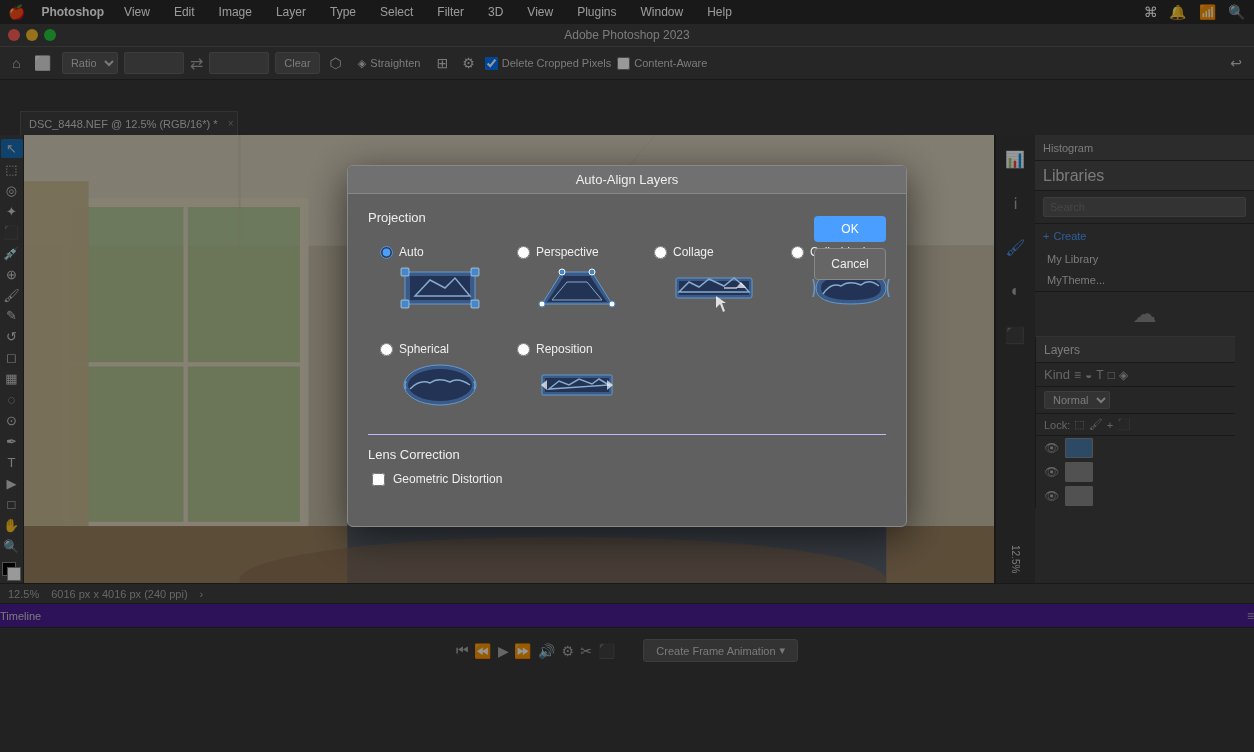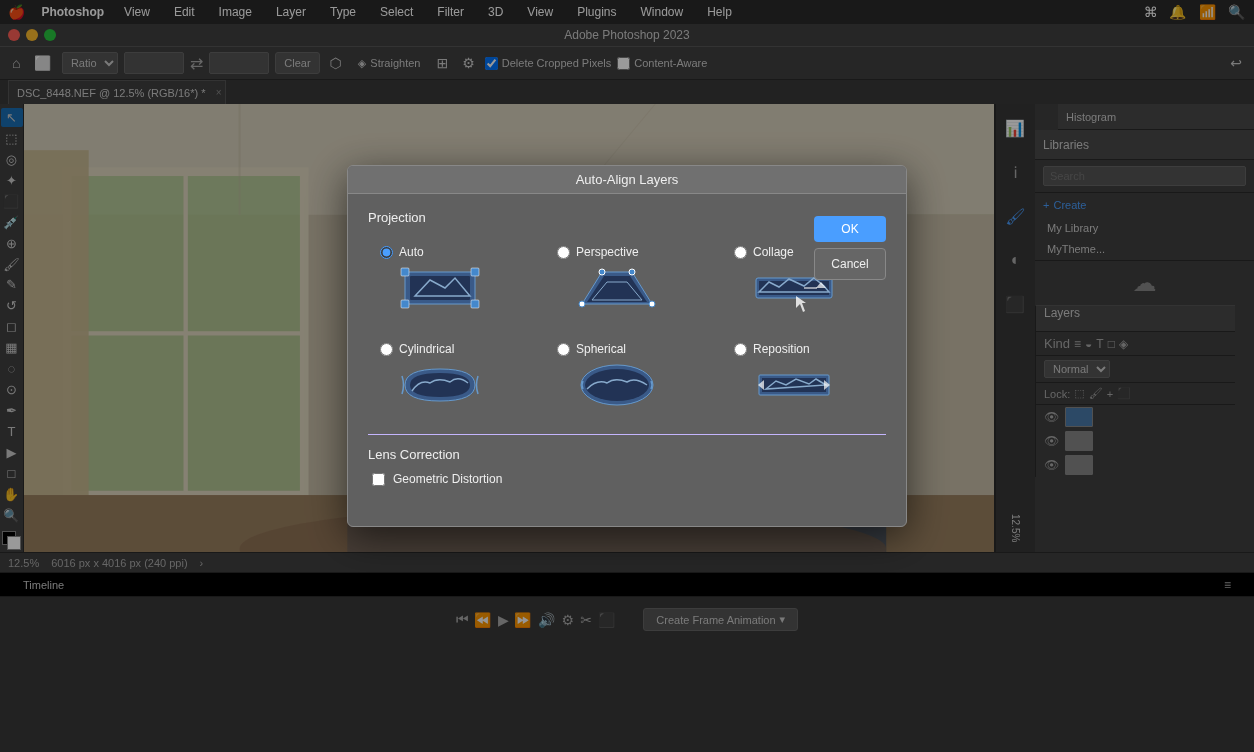--- a/index.html
+++ b/index.html
@@ -150,21 +150,22 @@
       font-size: 16px;
       cursor: pointer;
     }
 
     
     .tab-bar {
       width: 100%;
       height: 24px;
       background: #3a3a3a;
       display: flex;
-      padding-left: 8px;
+      padding-left: 20px;
+      margin-top: 31px;
     }
     .tab-item {
       height: 24px;
       background: #404040;
       border-top: 1px solid #555;
       border-left: 1px solid #555;
       border-right: 1px solid #555;
       padding: 0 20px 0 8px;
       display: flex;
       align-items: center;
@@ -250,24 +251,24 @@
     .timeline {
       width: 100%;
       height: 70px;
       background: #3a3a3a;
       border-top: 1px solid #2a2a2a;
       display: flex;
       flex-direction: column;
     }
     .timeline-header {
       height: 24px;
-      background: #000000;
-      display: flex;
-      align-items: center;
-      padding: 0 23px;
+      background: #4c1d95;
+      display: flex;
+      align-items: center;
+      padding: 0 0;
       border-bottom: 1px solid #2a2a2a;
       gap: 7px;
     }
     .timeline-title {
       color: #ccc;
       font-size: 11px;
     }
     .timeline-btn {
       color: #aaa;
       font-size: 14px;
@@ -295,21 +296,21 @@
     .panel-header {
       height: 30px;
       background: #4a4a4a;
       display: flex;
       align-items: center;
       padding: 0 8px;
       border-bottom: 1px solid #2a2a2a;
     }
     .panel-title {
       color: #ccc;
-      font-size: 12px;
+      font-size: 16px;
       font-weight: 500;
     }
     .panel-search {
       padding: 6px 8px;
       border-bottom: 1px solid #2a2a2a;
     }
     .panel-search-input {
       width: 100%;
       background: #555;
       border: 1px solid #666;
@@ -344,20 +345,21 @@
       width: 200px;
       background: #404040;
       border-left: 1px solid #2a2a2a;
       border-top: 1px solid #555;
       height: 220px;
     }
     .layers-header {
       height: 26px;
       background: #4a4a4a;
       display: flex;
+      align-items: center;
       padding: 0 8px;
       border-bottom: 1px solid #2a2a2a;
     }
     .layers-title {
       color: #ccc;
       font-size: 12px;
     }
     .layers-kind-row {
       display: flex;
       align-items: center;
@@ -457,21 +459,21 @@
       padding: 16px 20px;
     }
     .modal-section-label {
       color: #eee;
       font-size: 13px;
       font-weight: 500;
       margin-bottom: 12px;
     }
     .projection-grid {
       display: grid;
-      grid-template-columns: 1fr 1fr 1fr;
+      grid-template-columns: 1fr 1fr 1fr 1fr;
       gap: 13px;
       margin-bottom: 16px;
     }
     .projection-cell {
       display: flex;
       flex-direction: column;
       align-items: flex-start;
       padding: 8px 12px;
       gap: 4px;
     }
@@ -710,21 +712,21 @@
         <div class="right-panel-icon active">🖌</div>
         <div class="right-panel-icon">◐</div>
         <div class="right-panel-icon">⬛</div>
         <div style="margin-top:auto;" class="right-panel-icon">
           <span style="color:#ccc;font-size:10px;writing-mode:vertical-rl;text-orientation:mixed;">12.5%</span>
         </div>
       </div>
 
       <div style="flex:1;display:flex;flex-direction:column;overflow:hidden;">
 
-        <div style="height:26px;background:#4a4a4a;display:flex;align-items:center;padding:0 8px;border-bottom:1px solid #2a2a2a;margin-left:23px;">
+        <div style="height:26px;background:#4a4a4a;display:flex;align-items:center;padding:0 8px;border-bottom:1px solid #2a2a2a;">
           <span style="color:#ccc;font-size:11px;">Histogram</span>
         </div>
 
         <div style="border-bottom:1px solid #2a2a2a;">
           <div class="panel-header">
             <span class="panel-title">Libraries</span>
           </div>
           <div class="panel-search">
             <input class="panel-search-input" type="text" placeholder="Search" style="">
           </div>

